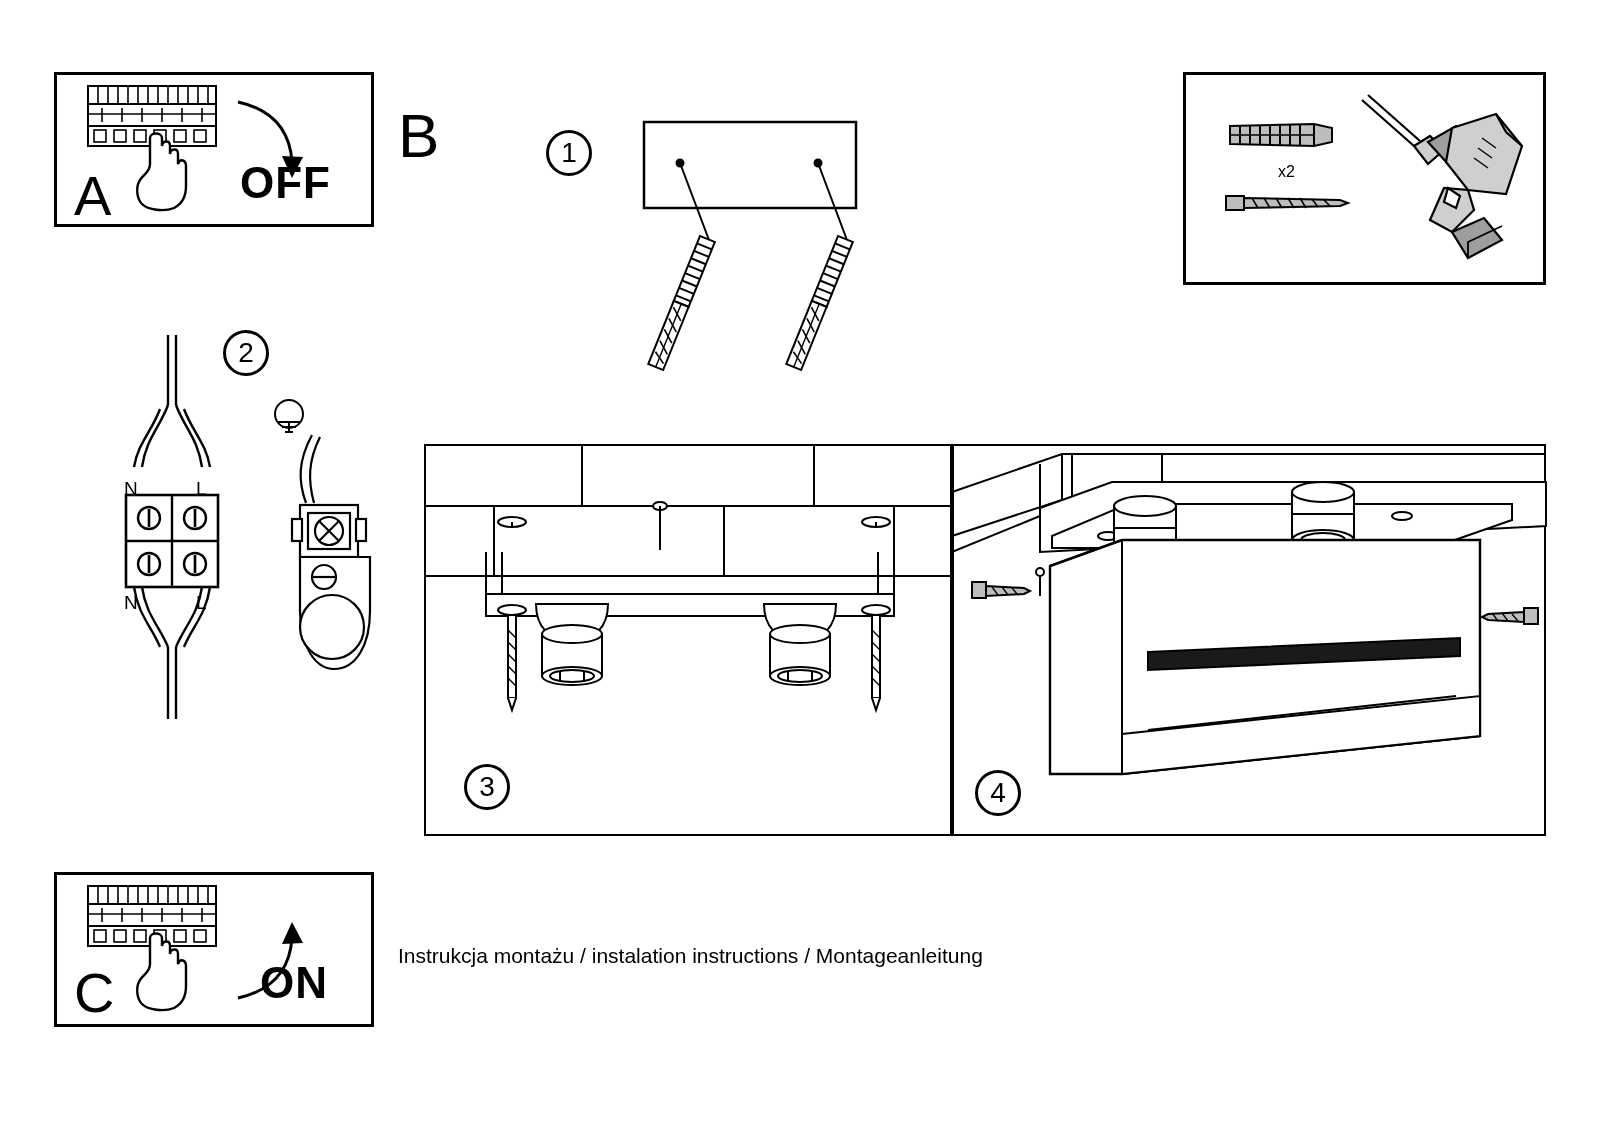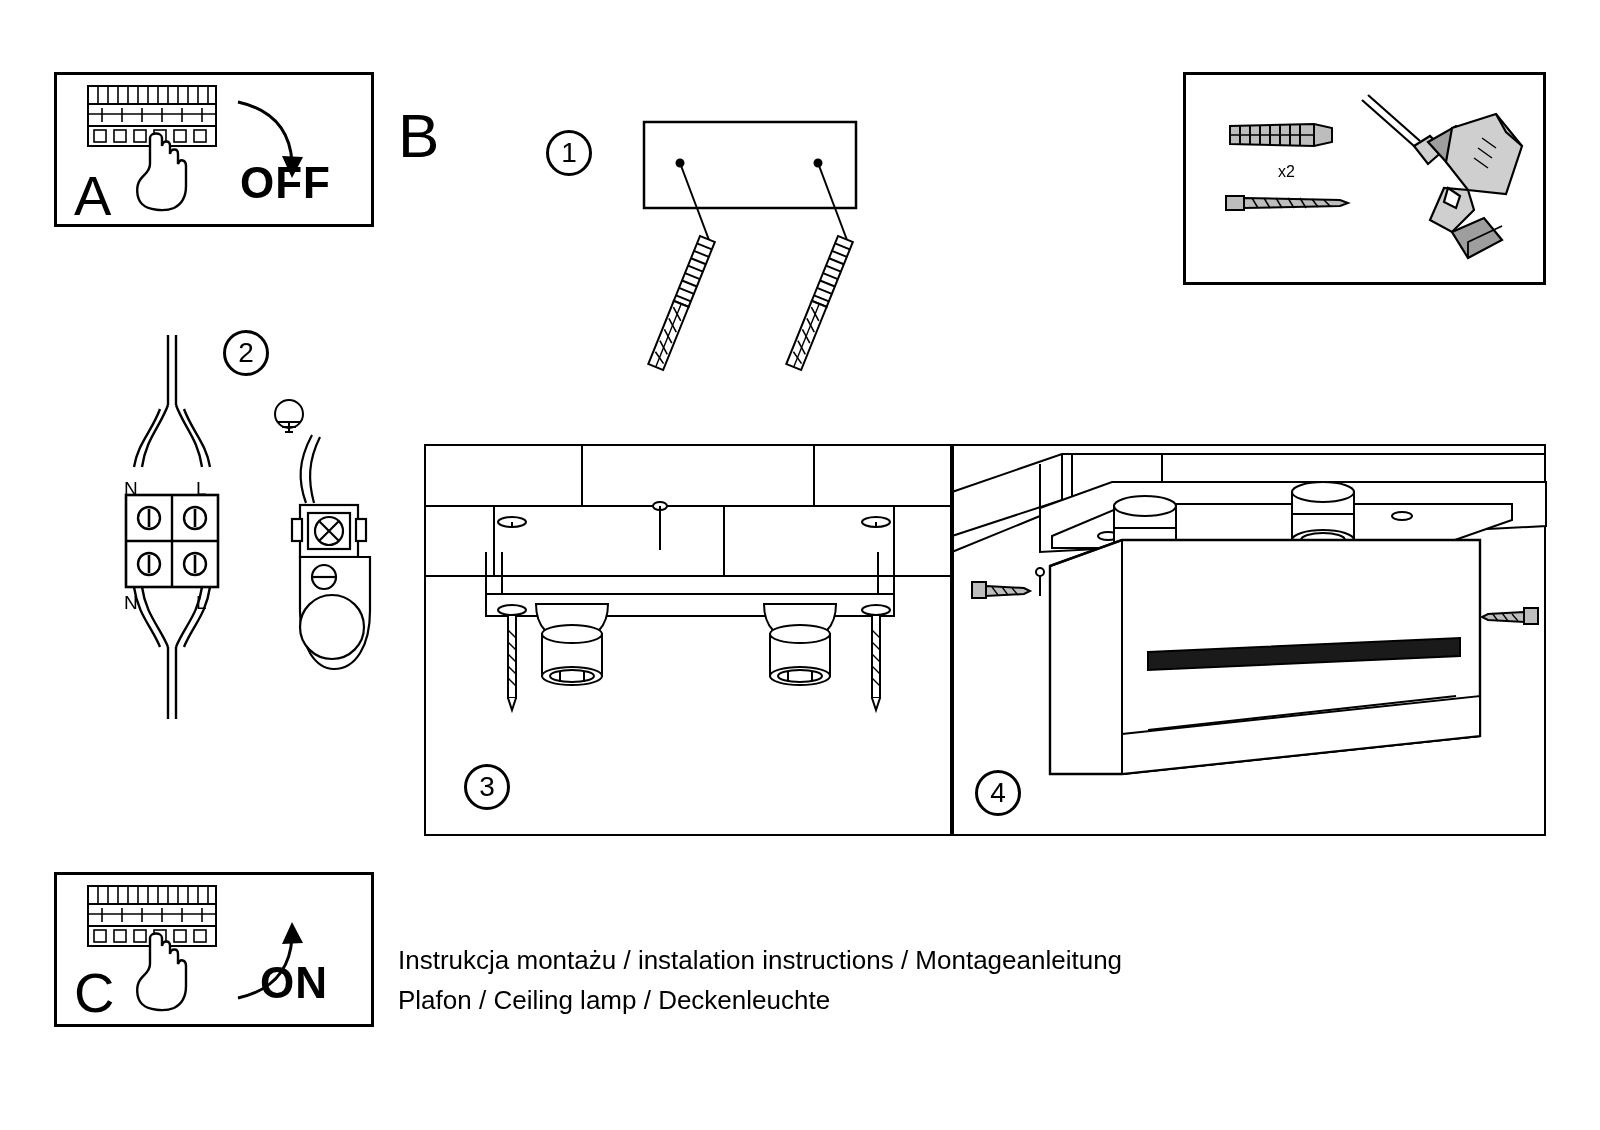--- a/index.html
+++ b/index.html
@@ -52,21 +52,21 @@
     align-items: center;
     justify-content: center;
     font-size: 28px;
     background: #fff;
     box-sizing: border-box;
   }
   .small-label {
     font-size: 19px;
   }
   .caption {
-    font-size: 26px;
+    font-size: 21px;
     line-height: 1.55;
     white-space: nowrap;
   }
   svg { display: block; overflow: visible; }
   .x2 { font-size: 16px; }
 </style>
 </head>
 <body>
 
 <div id="sheet">
@@ -517,16 +517,15 @@
 
       <g fill="none" stroke="#000" stroke-width="3">
         <path d="M214 58 C212 88 196 110 160 118"></path>
       </g>
       <polygon points="214,42 204,64 225,63" fill="#000"></polygon>
     </svg>
   </div>
 
   <div class="abs" style="left:398px; top:940px;">
     <div class="caption">Instrukcja montażu / instalation instructions / Montageanleitung</div>
-    <div class="caption">Plafon / Ceiling lamp / Deckenleuchte</div>
   </div>
 
 </div>
 
 </body></html>

